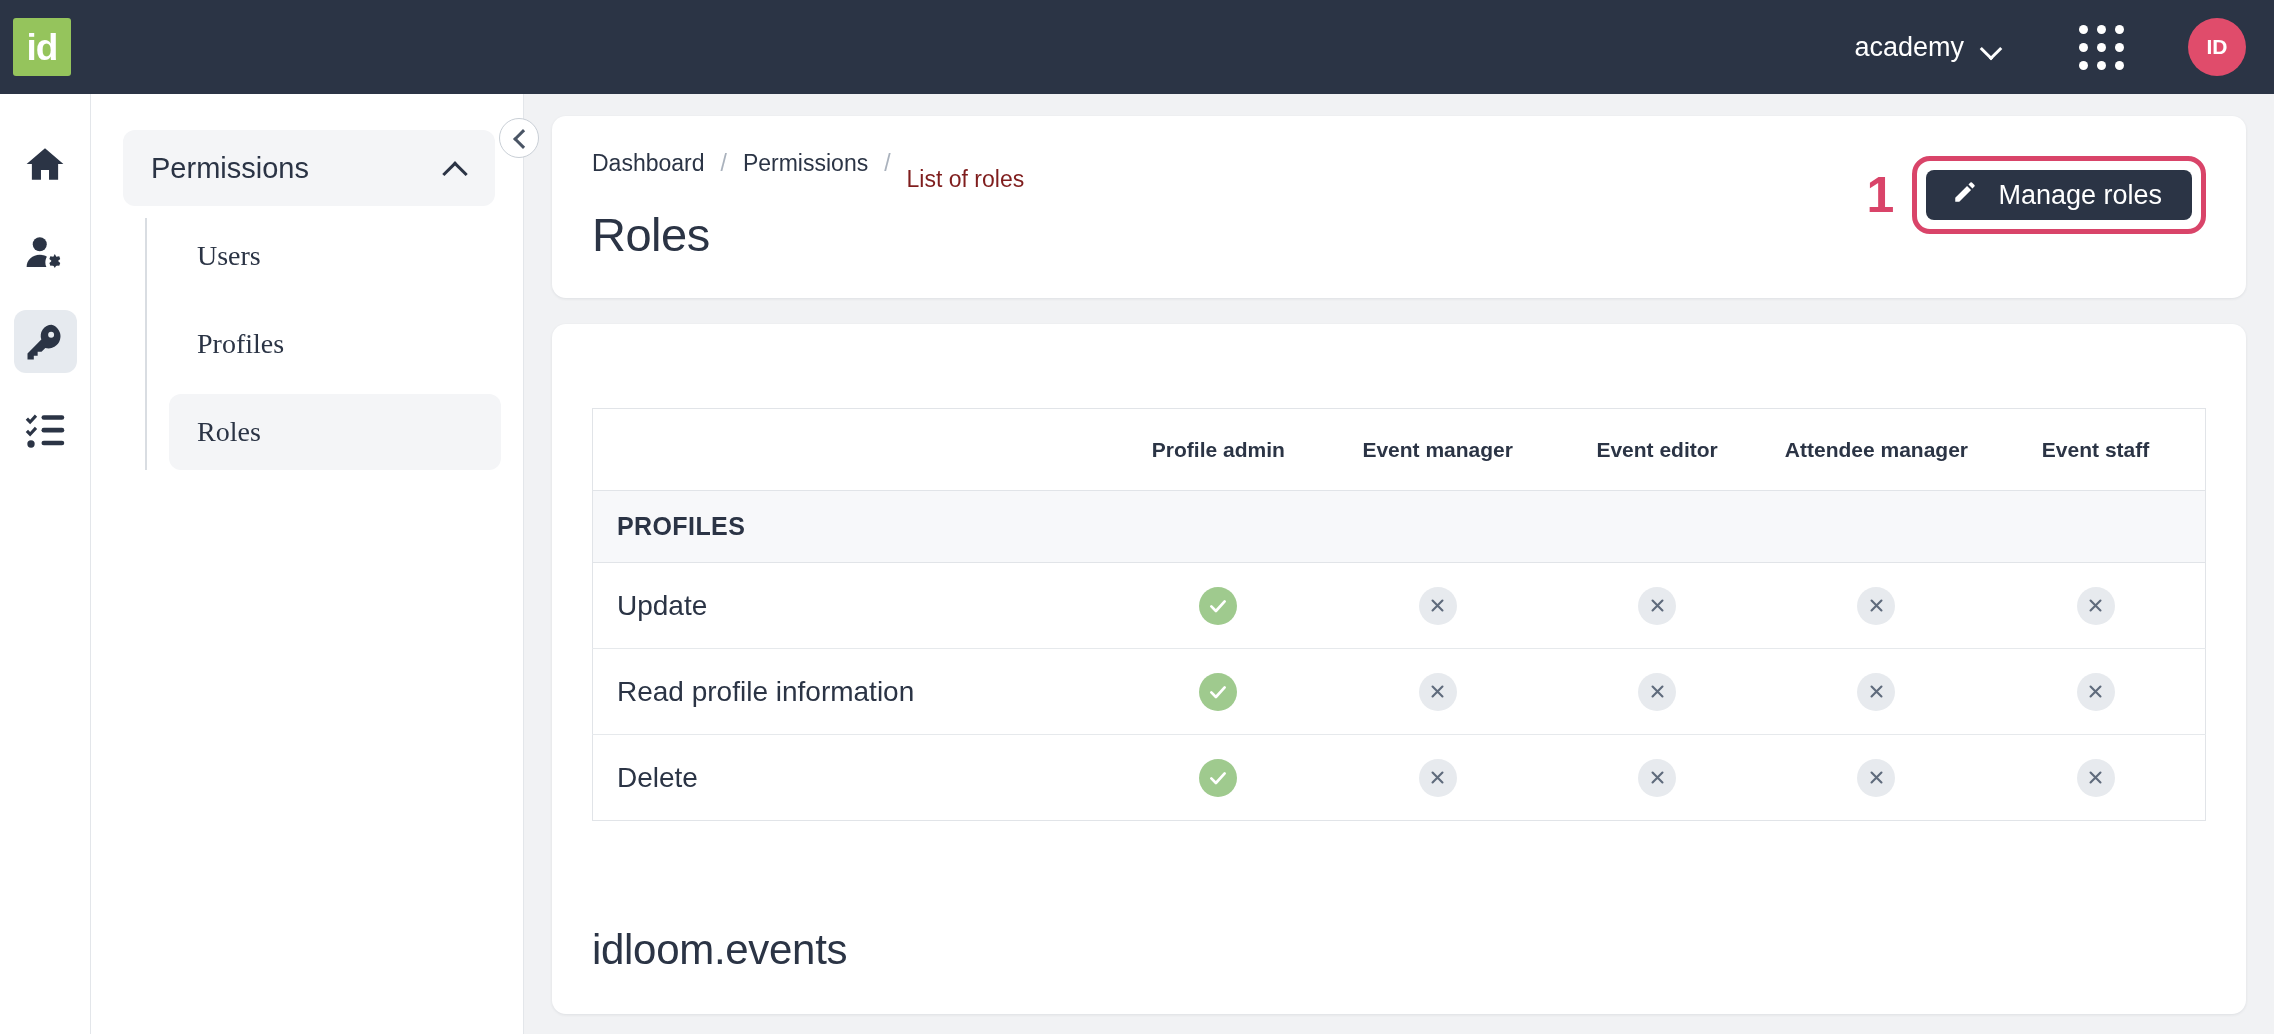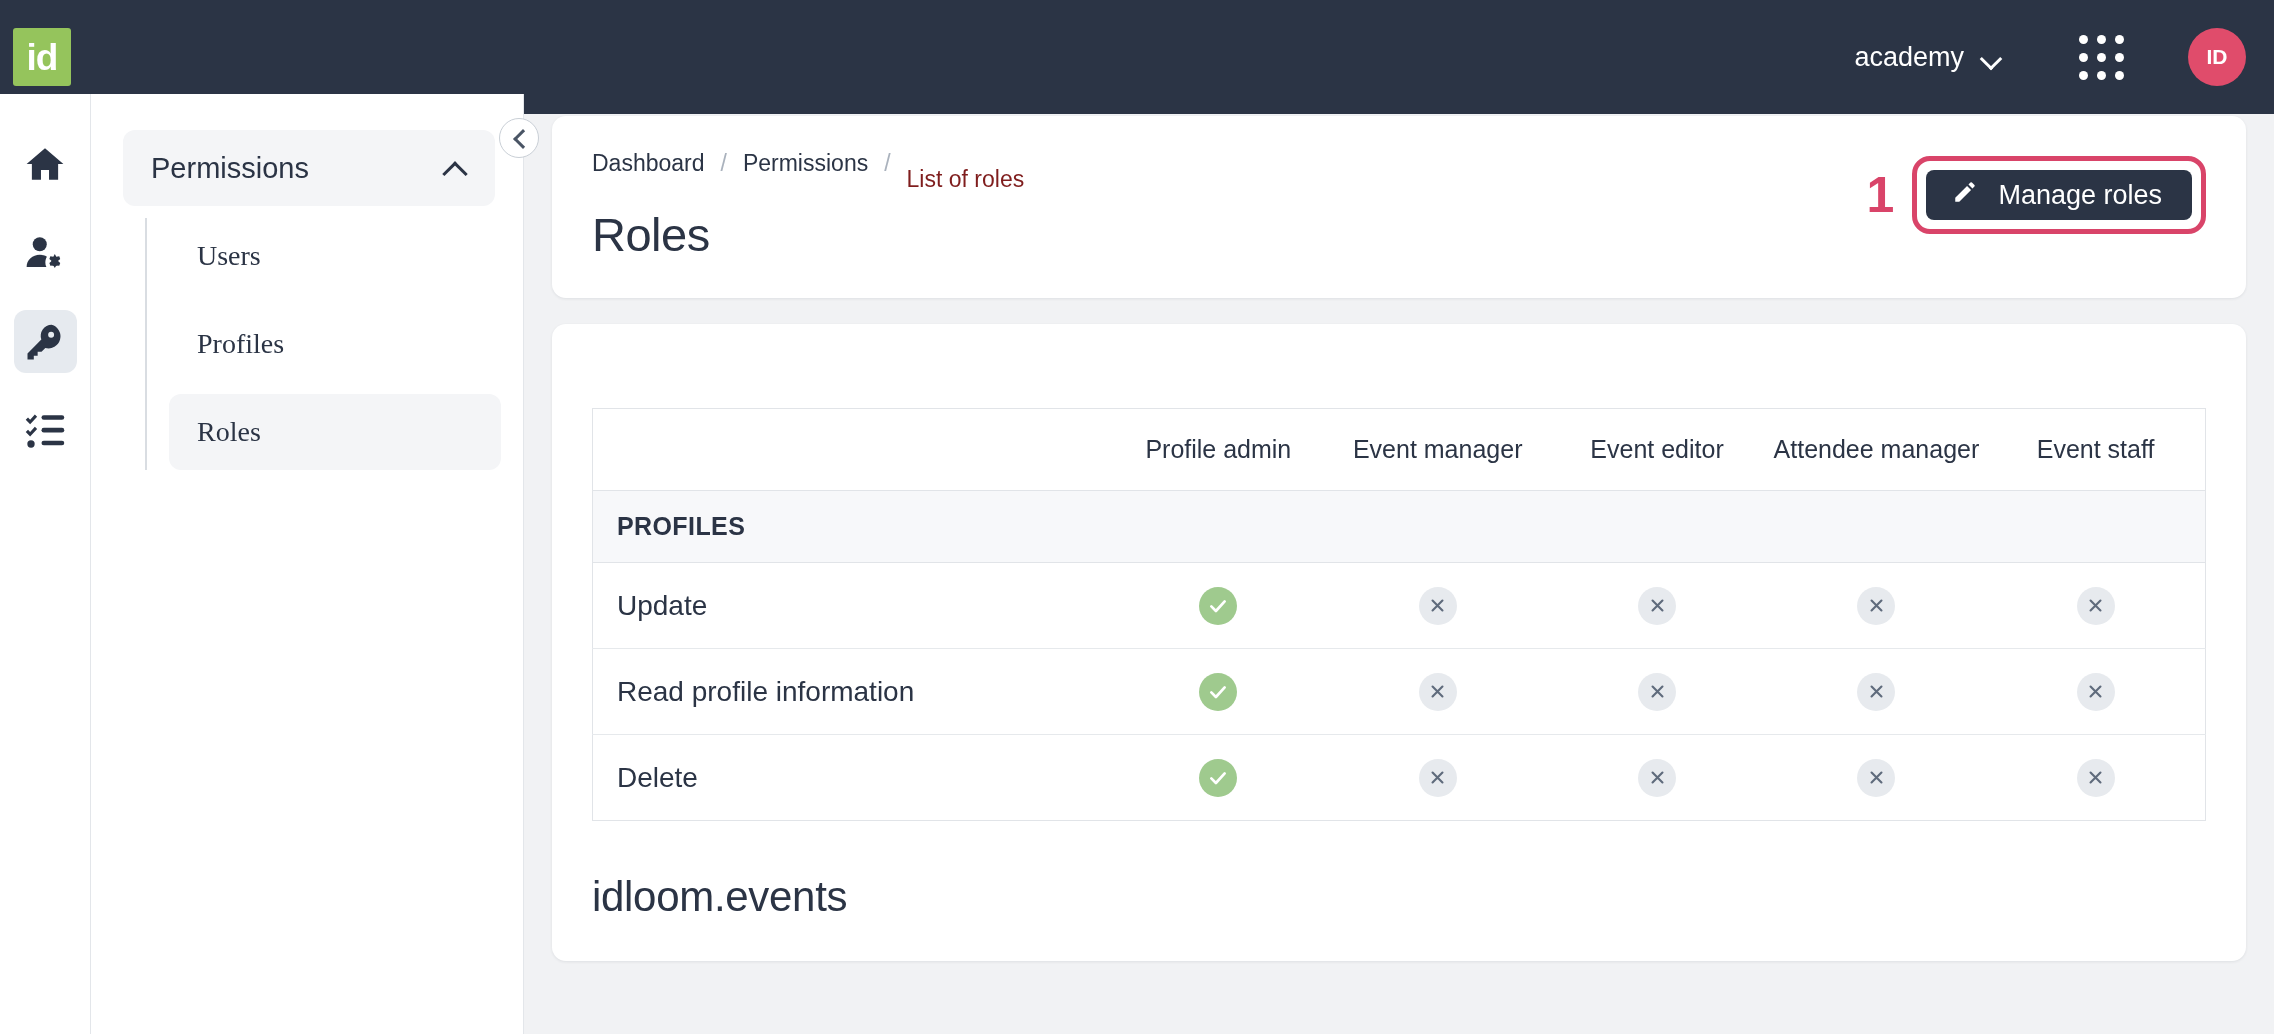--- a/index.html
+++ b/index.html
@@ -7,21 +7,21 @@
     width: 2274px; height: 1034px;
     background: #f1f2f4;
     font-family: "Liberation Sans", sans-serif;
     color: #2b3445;
     overflow: hidden;
   }
   .app { position: relative; width: 2274px; height: 1034px; }
 
   
   .topbar {
-    position: absolute; left: 0; top: 0; width: 2274px; height: 114px;
+    position: absolute; left: 0; top: 0; width: 2274px; height: 94px;
     background: #2b3445; display: flex; align-items: center;
   }
   .logo {
     width: 58px; height: 58px; margin-left: 13px;
     background: #95c45c; border-radius: 3px;
     display: flex; align-items: center; justify-content: center;
     color: #ffffff; font-size: 37px; font-weight: 700; letter-spacing: -1px;
     line-height: 1;
   }
   .topbar-right {
@@ -139,21 +139,21 @@
 
   table.perm-table {
     width: 100%; border-collapse: collapse; margin-top: 38px;
     border: 1px solid #e1e4e8; border-radius: 6px;
     table-layout: fixed;
   }
   table.perm-table th, table.perm-table td { padding: 0; }
   th.col-name { width: 32%; }
   th.col-role { width: 13.6%; text-align: center; }
   thead th {
-    height: 82px; font-size: 25px; font-weight: 400; color: #2b3445;
+    height: 82px; font-size: 21px; font-weight: 700; color: #2b3445;
     border-bottom: 1px solid #e1e4e8; background: #ffffff;
   }
   tr.group-row td {
     background: #f7f8fa; height: 72px; font-size: 25px; font-weight: 700;
     color: #2b3445; padding-left: 24px; border-bottom: 1px solid #e1e4e8;
     letter-spacing: 0.4px;
   }
   tr.perm-row td {
     height: 86px; border-bottom: 1px solid #e6e9ec; font-size: 28px; color: #2b3445;
   }
@@ -161,21 +161,21 @@
   tr.perm-row:last-child td { border-bottom: none; }
   td.mark-cell { text-align: center; }
 
   .mark {
     width: 38px; height: 38px; border-radius: 50%;
     display: inline-flex; align-items: center; justify-content: center;
   }
   .mark.yes { background: #9fca8e; }
   .mark.no  { background: #e7eaee; }
 
-  .section-title-2 { margin-top: 52px; }
+  .section-title-2 { margin-top: 105px; }
 </style>
 </head>
 <body>
 
 <div class="app">
 
   <div class="topbar">
     <div class="logo">
       <span>id</span>
     </div>

